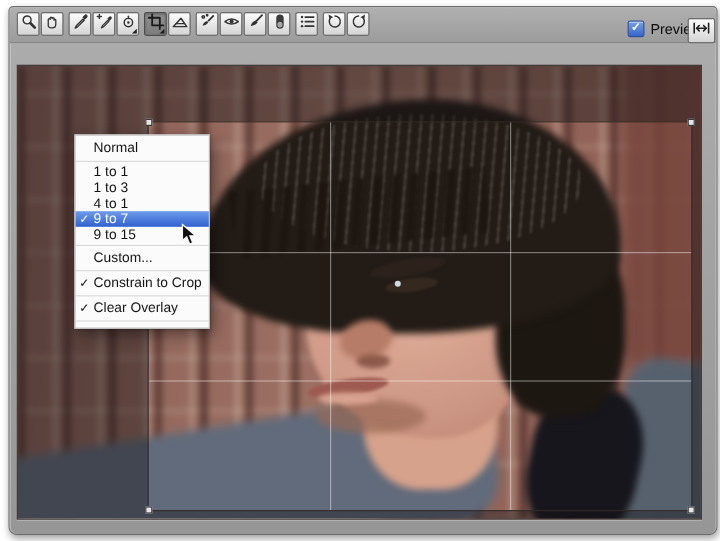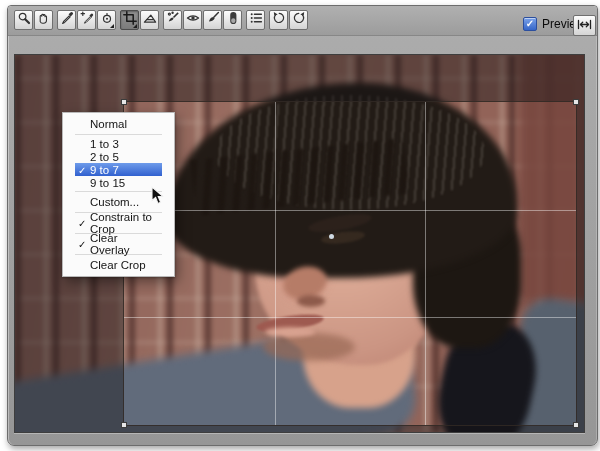--- a/index.html
+++ b/index.html
@@ -107,21 +107,21 @@
   .gridline { position:absolute; background:rgba(255,255,255,.42); }
   .gridline.v { top:0; bottom:0; width:1px; }
   .gridline.h { left:0; right:0; height:1px; }
   .handle {
     position:absolute; width:6px; height:6px; background:#e6e6e6;
     border:1px solid #3c3c3c; box-sizing:border-box; z-index:11;
   }
   
   .crop-menu {
     position:absolute; left:62px; top:112px; width:113px; box-sizing:border-box;
-    background:#fbfbfb; border:1px solid #b9b9b9; padding:3px 12px;
+    background:#fbfbfb; border:1px solid #b9b9b9; padding:3px 0;
     box-shadow:0 1px 2px rgba(0,0,0,.25), 3px 5px 12px rgba(0,0,0,.4);
     font-size:11.5px; color:#141414; z-index:50;
   }
   .menu-item { position:relative; display:flex; align-items:center; padding:0 3px 0 15px; }
   .menu-item.wide { height:16px; }
   .menu-item.compact { height:13px; }
   .menu-item .chk { position:absolute; left:3px; top:50%; transform:translateY(-50%); font-size:10px; }
   .menu-item.hl { background:linear-gradient(#6e9bea,#3161cf); color:#fff; }
   .menu-sep { height:1px; background:#dadada; margin:2px 0; }
   
@@ -282,24 +282,27 @@
       <div class="handle" style="right:-3px; bottom:-3px;"></div>
     </div>
   </div>
 
   <div class="crop-menu" id="crop-menu">
       <div class="menu-item wide">
         <span>Normal</span>
       </div>
       <div class="menu-sep"></div>
       <div class="menu-item compact">
+        <span>1 to 1</span>
+      </div>
+      <div class="menu-item compact">
         <span>1 to 3</span>
       </div>
       <div class="menu-item compact">
-        <span>2 to 5</span>
+        <span>4 to 1</span>
       </div>
       <div class="menu-item compact hl">
         <span class="chk">✓</span>
         <span>9 to 7</span>
       </div>
       <div class="menu-item compact">
         <span>9 to 15</span>
       </div>
       <div class="menu-sep"></div>
       <div class="menu-item wide">
@@ -309,23 +312,20 @@
       <div class="menu-item wide">
         <span class="chk">✓</span>
         <span>Constrain to Crop</span>
       </div>
       <div class="menu-sep"></div>
       <div class="menu-item wide">
         <span class="chk">✓</span>
         <span>Clear Overlay</span>
       </div>
       <div class="menu-sep"></div>
-      <div class="menu-item wide">
-        <span>Clear Crop</span>
-      </div>
     </div>
 
   <div class="cursor">
     <svg width="13" height="19" viewBox="0 0 13 19">
       <path d="M1 1 L1 14.5 L4.6 11.4 L7 17.4 L9.6 16.3 L7.2 10.5 L11.8 10.3 Z" fill="#101010" stroke="#f5f5f5" stroke-width="1.1"></path>
     </svg>
   </div>
 </div>
 
 </body></html>

